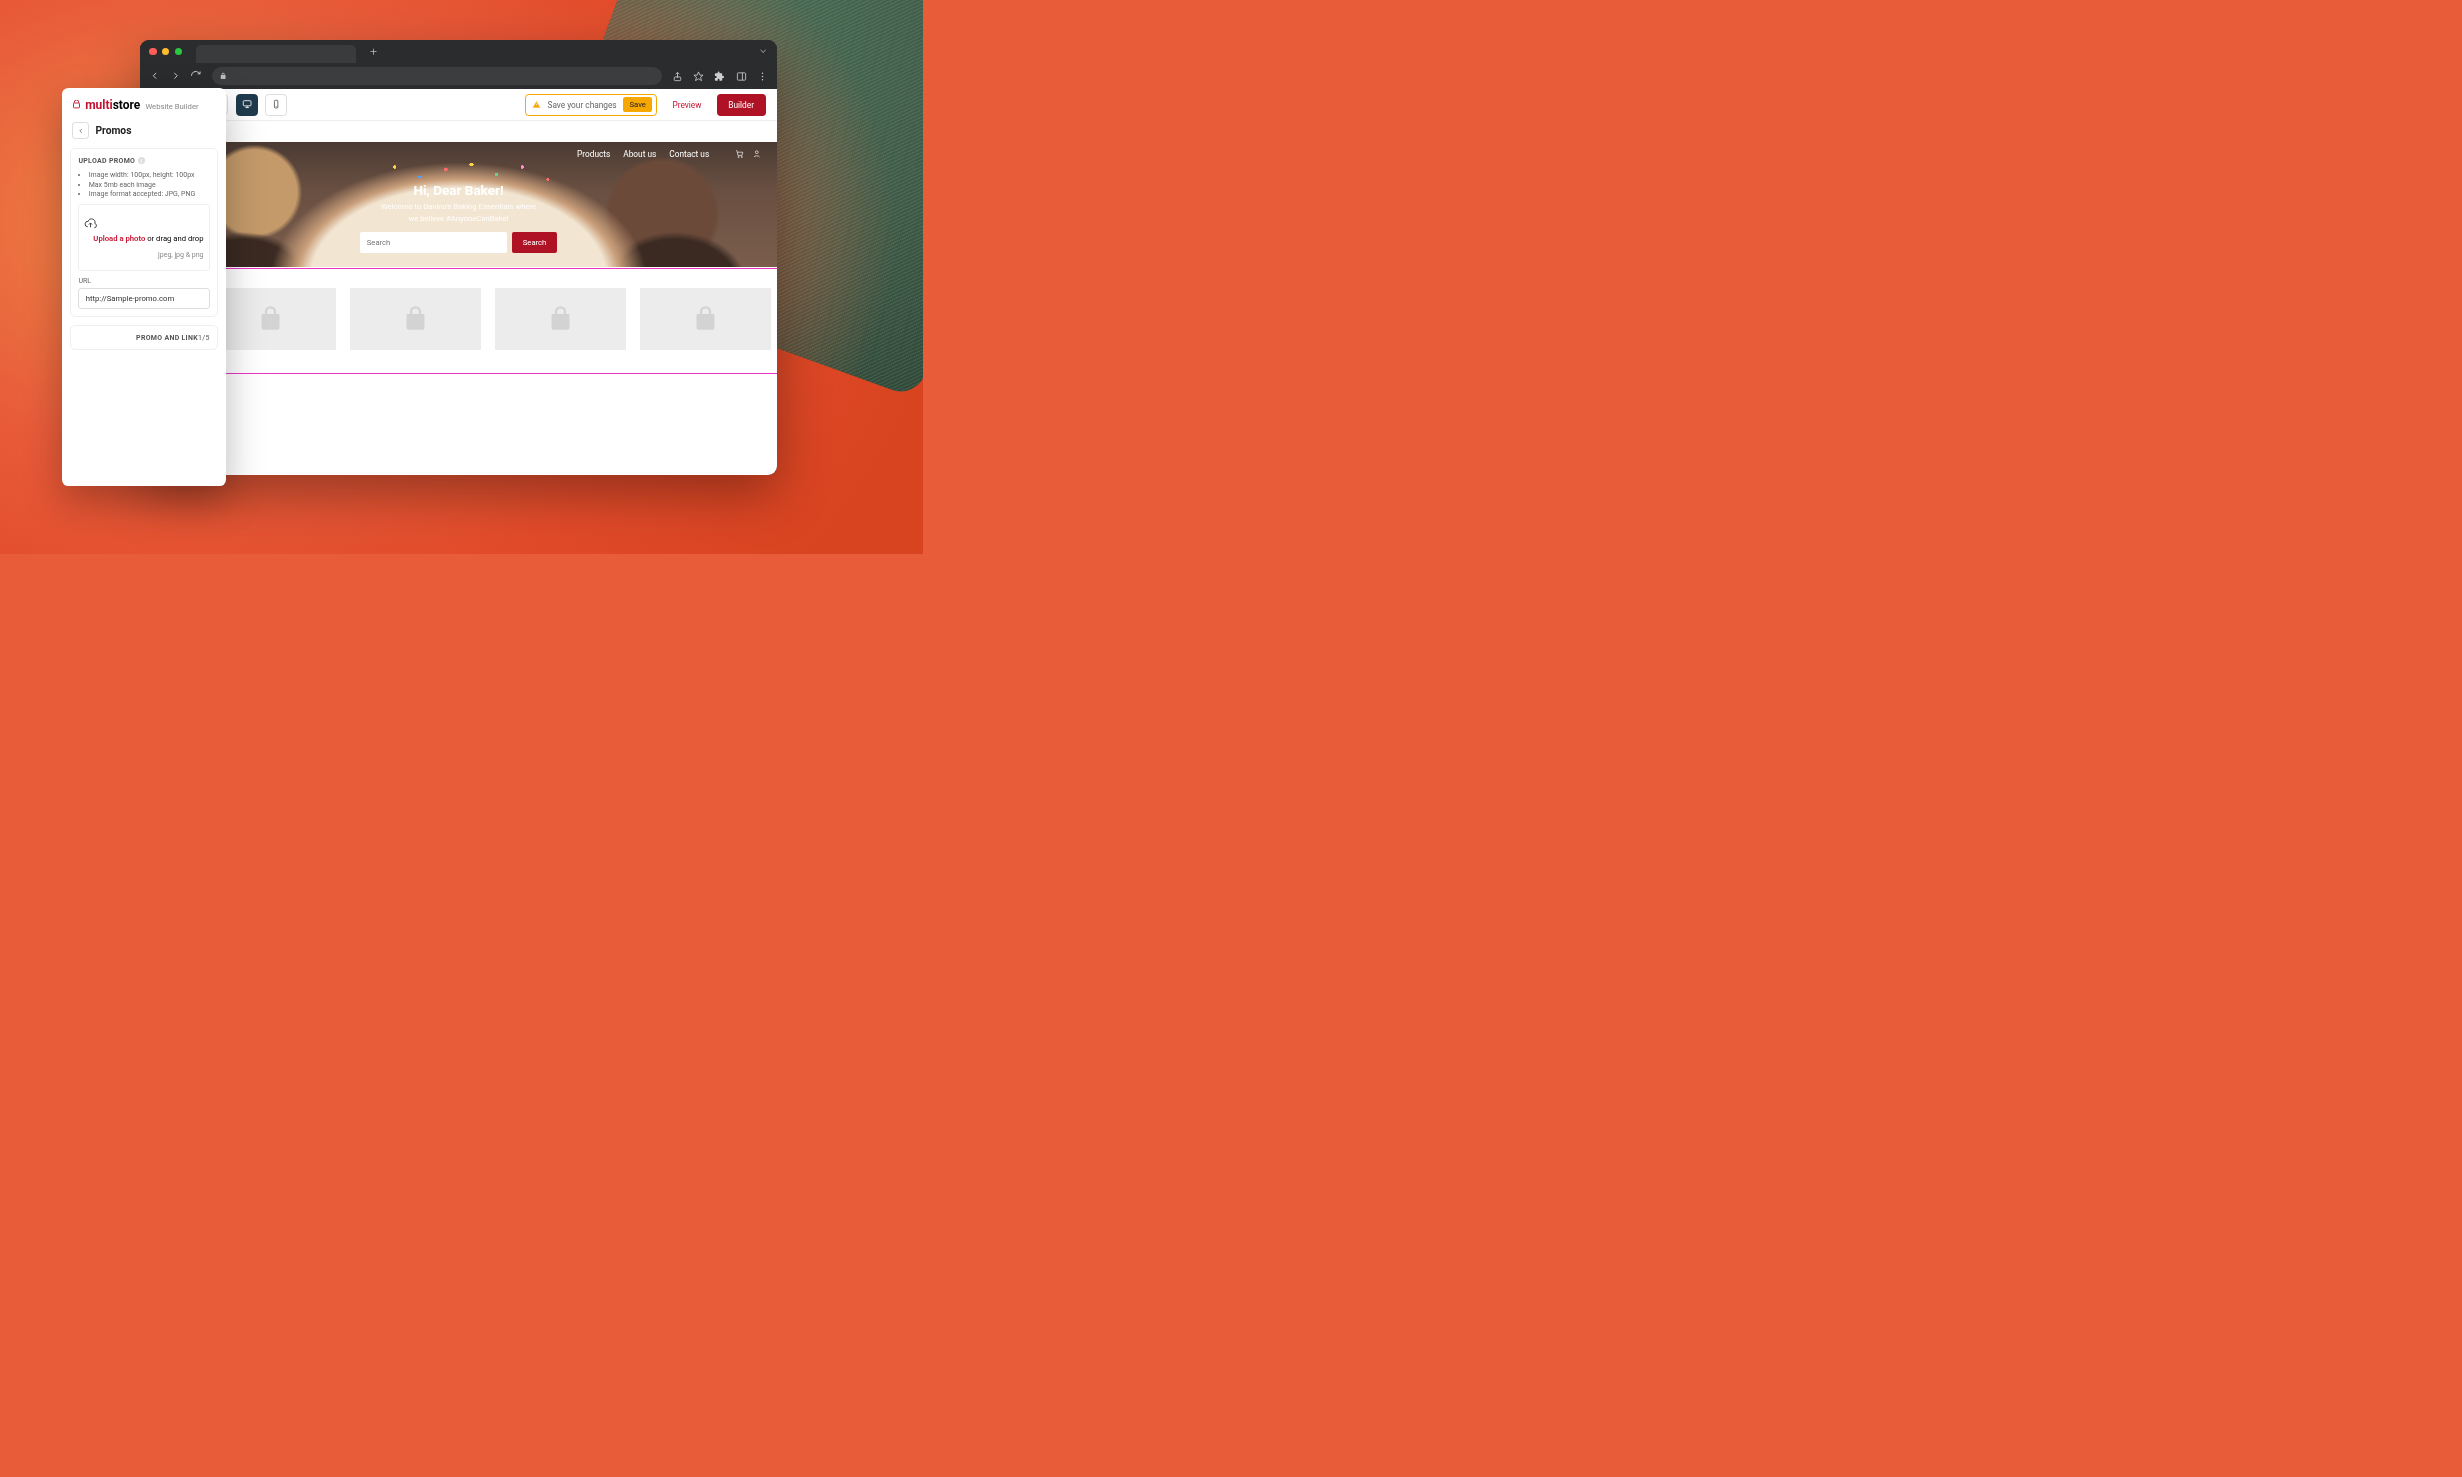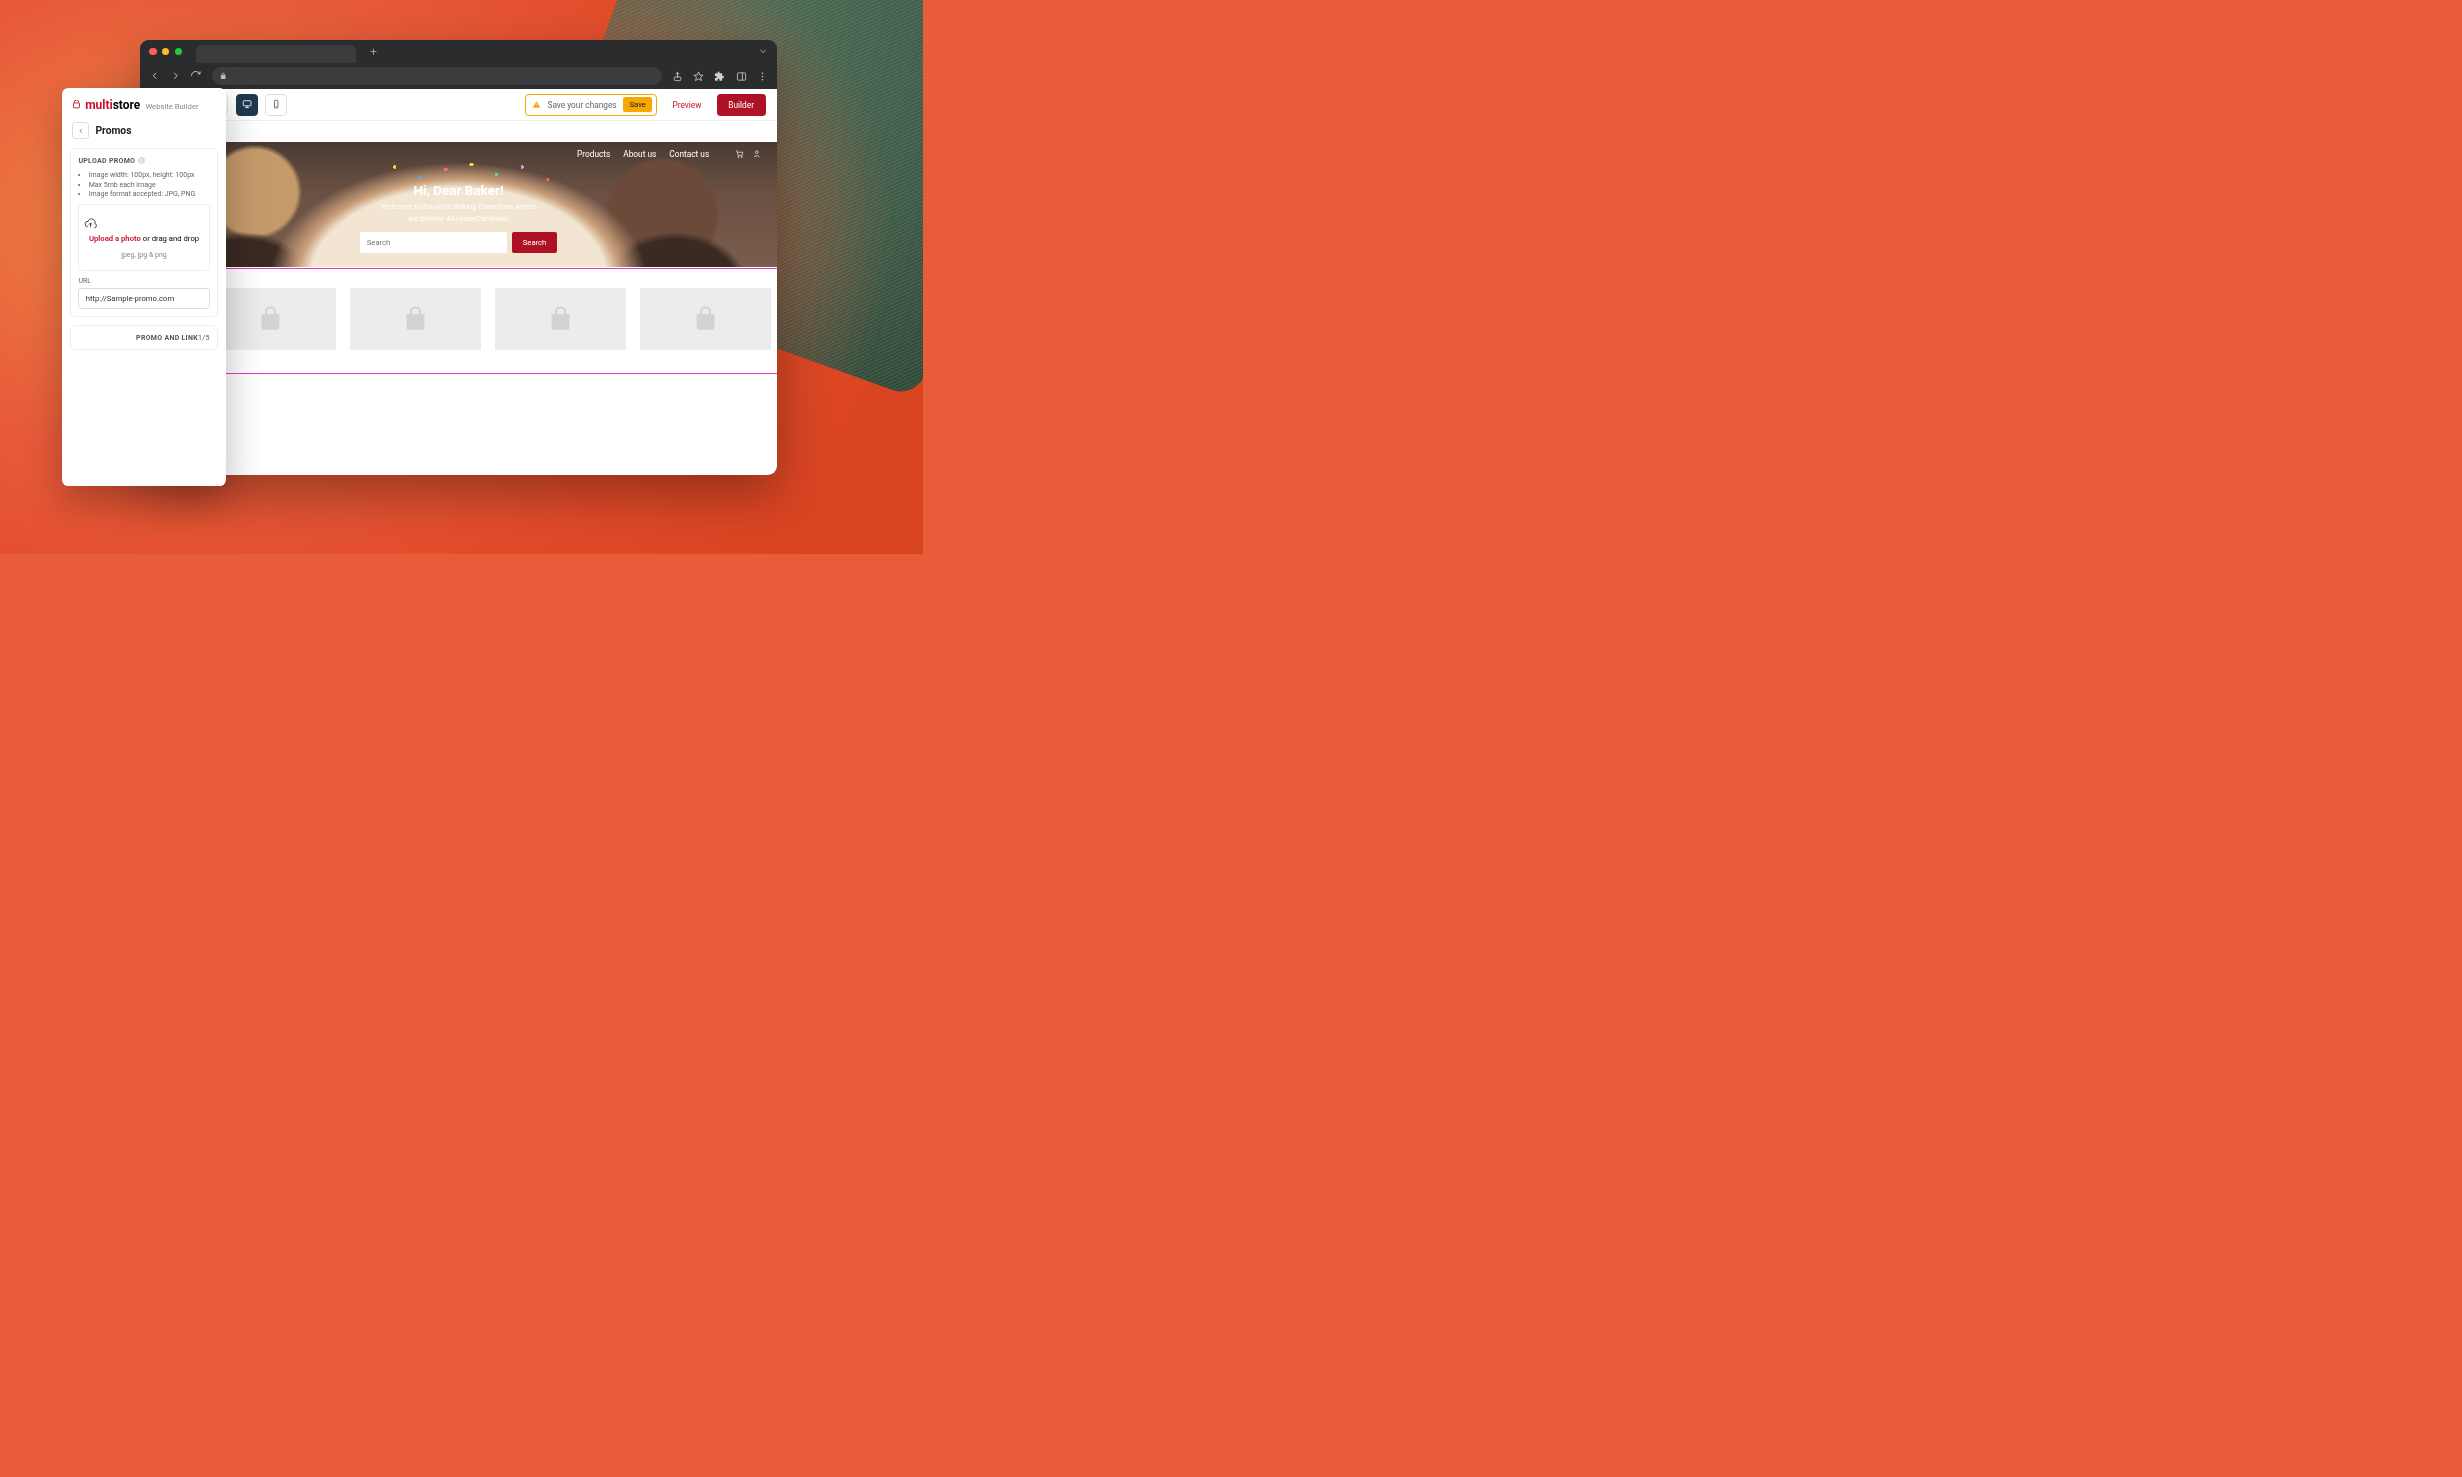--- a/index.html
+++ b/index.html
@@ -164,21 +164,21 @@
   .tiles3 { display: flex; gap: 5.1px; margin-bottom: 6.4px; }
   .tiles3 .t { flex: 1; height: 15.4px; background: #e5e5e5; border-radius: 1.9px; }
   .withtext .row { display: flex; gap: 5.1px; margin-bottom: 3.8px; }
   .withtext .row .t { flex: 1; height: 7.7px; background: #e5e5e5; border-radius: 1.3px; }
   .withtext .row.s .t { height: 3.8px; }
   .optlabel { font-size: 7px; color: #666; }
 
   .bullets { font-size: 7px; color: #666; padding-left: 10.3px; margin-bottom: 6.4px; }
   .bullets li { margin-bottom: 1.3px; }
 
-  .dropzone { border: 0.6px solid #eee; border-radius: 3.8px; padding: 11.5px 5.1px; text-align: center; cursor: pointer; }
+  .dropzone { border: 0.6px solid #eee; border-radius: 3.8px; padding: 11.5px 5.1px; text-align: right; cursor: pointer; }
   .dropzone svg { width: 13px; height: 13px; color: #444; margin-bottom: 3.8px; }
   .dropzone .line1 { font-size: 7.7px; }
   .dropzone .line1 .up { color: #c4122f; font-weight: 600; }
   .dropzone .line2 { font-size: 7px; color: #888; margin-top: 8px; }
 
   .field { margin-top: 6.4px; }
   .fieldlabel { font-size: 7px; color: #666; margin-bottom: 2.6px; }
   .input { width: 100%; height: 20.5px; border: 0.6px solid #ddd; border-radius: 3.2px; padding: 0 6.4px; font-size: 7.7px; color: #333; }
 
   .countrow { display: flex; justify-content: flex-end; align-items: center; font-size: 7px; color: #555; font-weight: 700; letter-spacing: 0.3px; }

